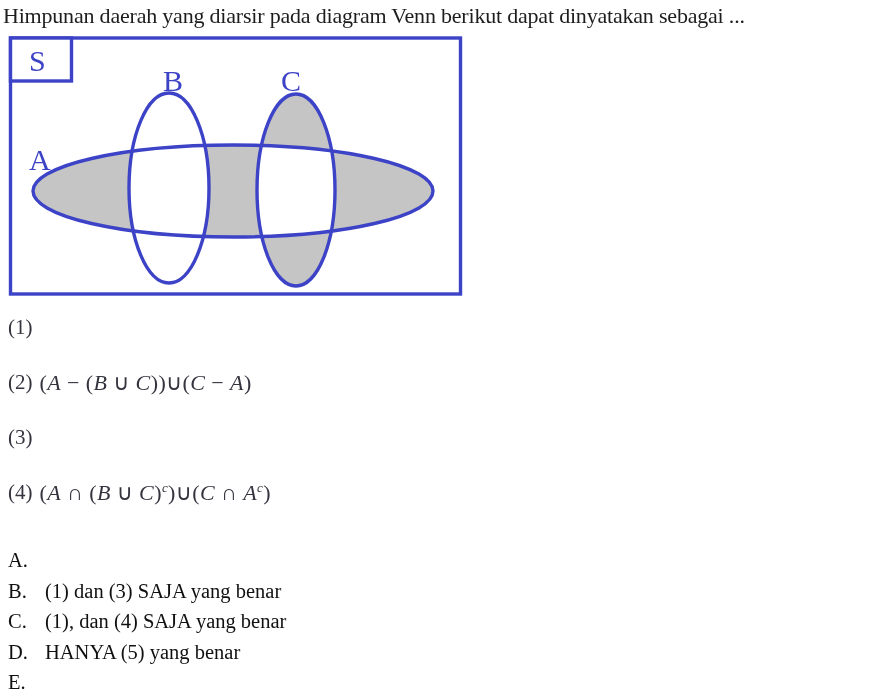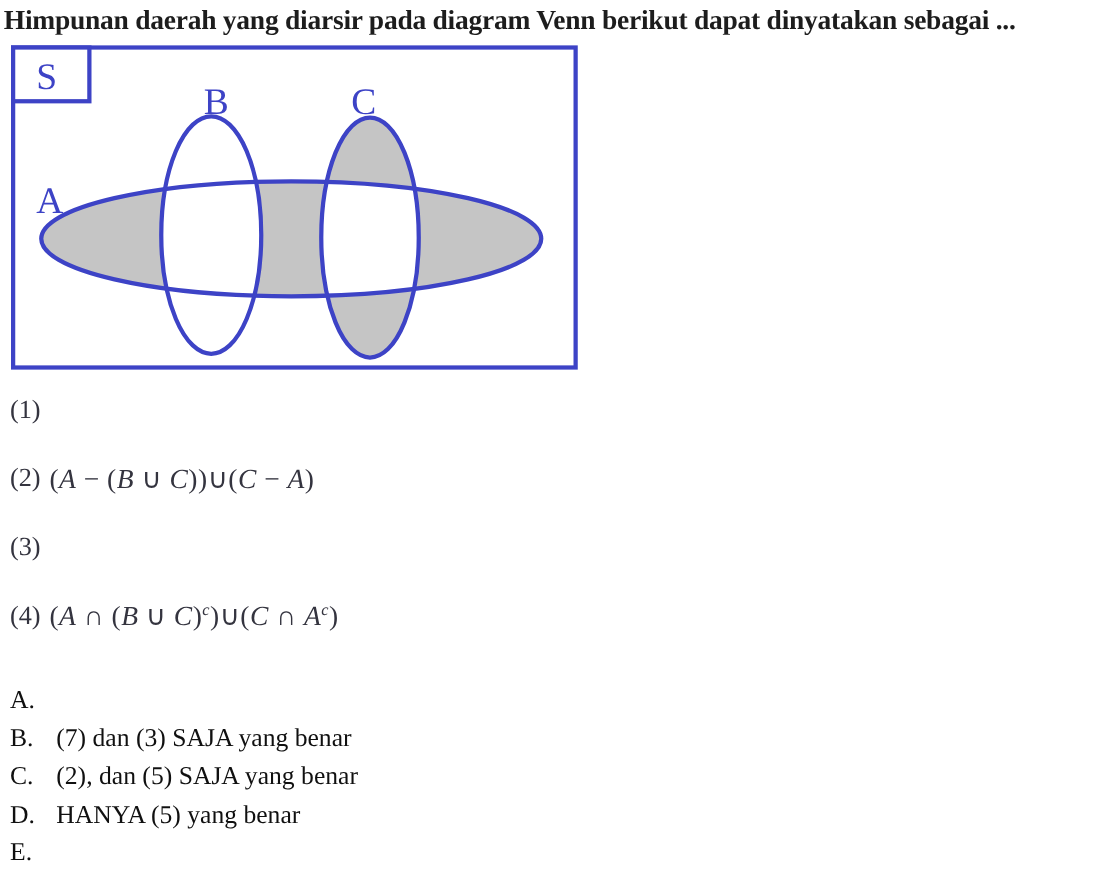--- a/index.html
+++ b/index.html
@@ -15,21 +15,20 @@
     background:#fff;
     overflow:hidden;
     font-family:"Liberation Serif", serif;
   }
   .title{
     position:absolute;left:3px;top:1px;
     font-size:22px;line-height:30px;
     color:var(--ink);
     white-space:nowrap;
     letter-spacing:-0.2px;
-    font-weight:bold;
   }
   svg.venn{position:absolute;left:8px;top:36px;}
   .frame{fill:#ffffff;stroke:var(--line);stroke-width:3.4;}
   .fill-shade{fill:var(--shade);stroke:none;}
   .fill-white{fill:#ffffff;stroke:none;}
   .outline{fill:none;stroke:var(--line);stroke-width:3.4;}
   .lbl{
     font-family:"Liberation Serif", serif;
     font-size:30px;
     fill:var(--line);
@@ -104,25 +103,25 @@
         <span class="formula">(<i>A</i> ∩ (<i>B</i> ∪ <i>C</i>)<sup>c</sup>)∪(<i>C</i> ∩ <i>A</i><sup>c</sup>)</span>
       </div>
     </div>
 
   <div class="options">
       <div class="option">
         <span class="olabel">A.</span>
       </div>
       <div class="option">
         <span class="olabel">B.</span>
-        <span class="otext">(7) dan (3) SAJA yang benar</span>
+        <span class="otext">(1) dan (3) SAJA yang benar</span>
       </div>
       <div class="option">
         <span class="olabel">C.</span>
-        <span class="otext">(2), dan (5) SAJA yang benar</span>
+        <span class="otext">(1), dan (4) SAJA yang benar</span>
       </div>
       <div class="option">
         <span class="olabel">D.</span>
         <span class="otext">HANYA (5) yang benar</span>
       </div>
       <div class="option">
         <span class="olabel">E.</span>
       </div>
     </div>
 

